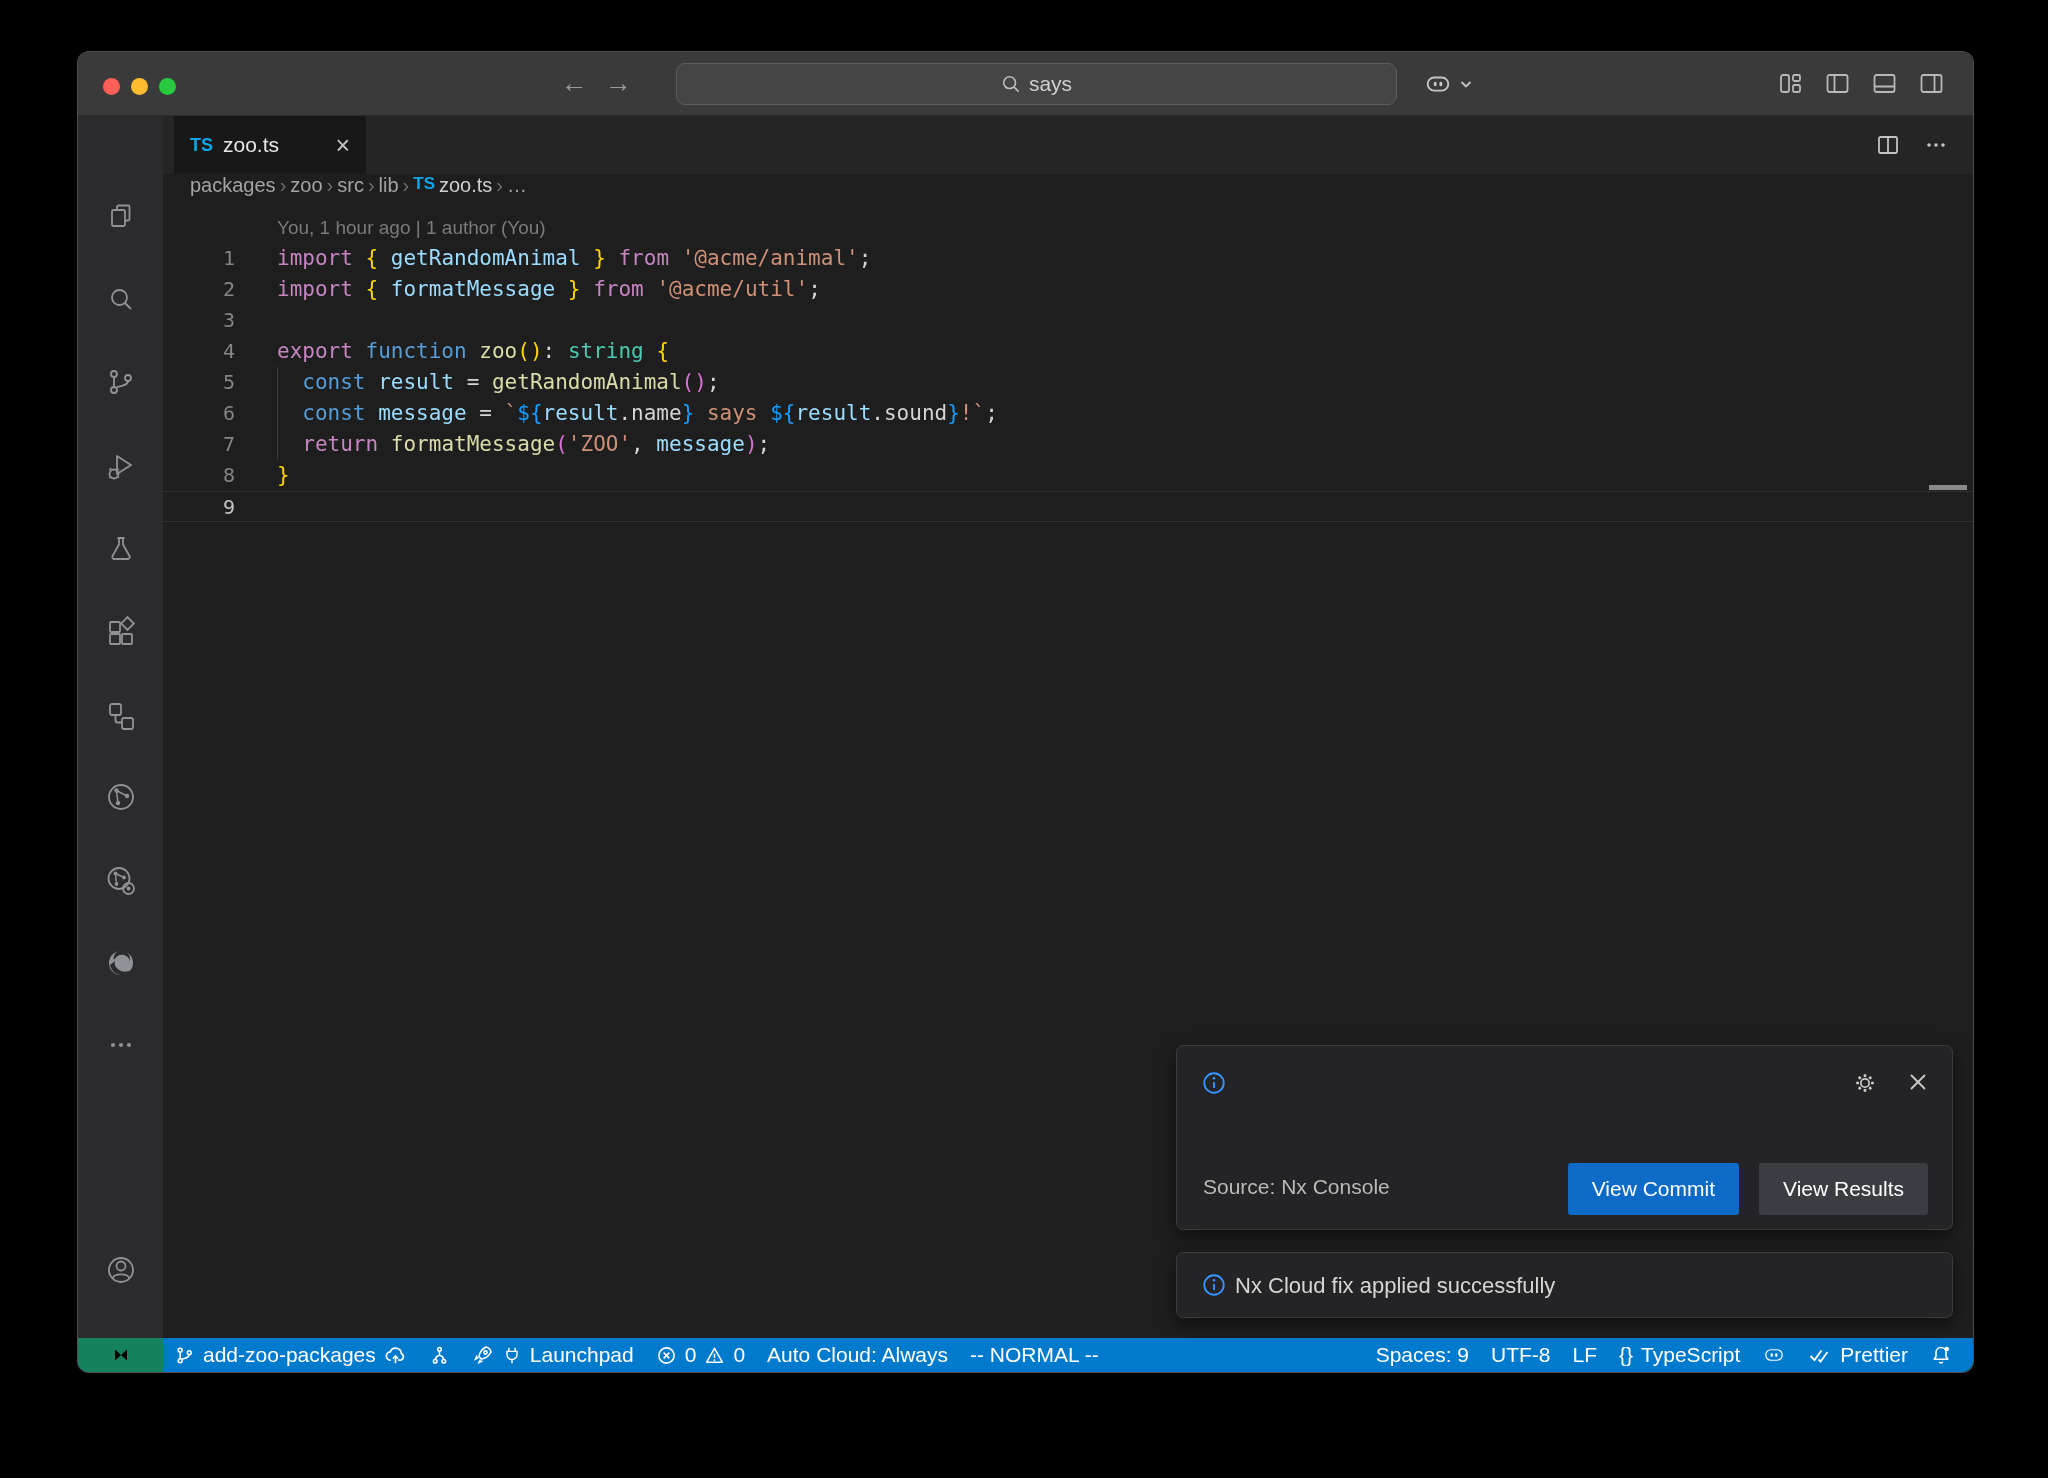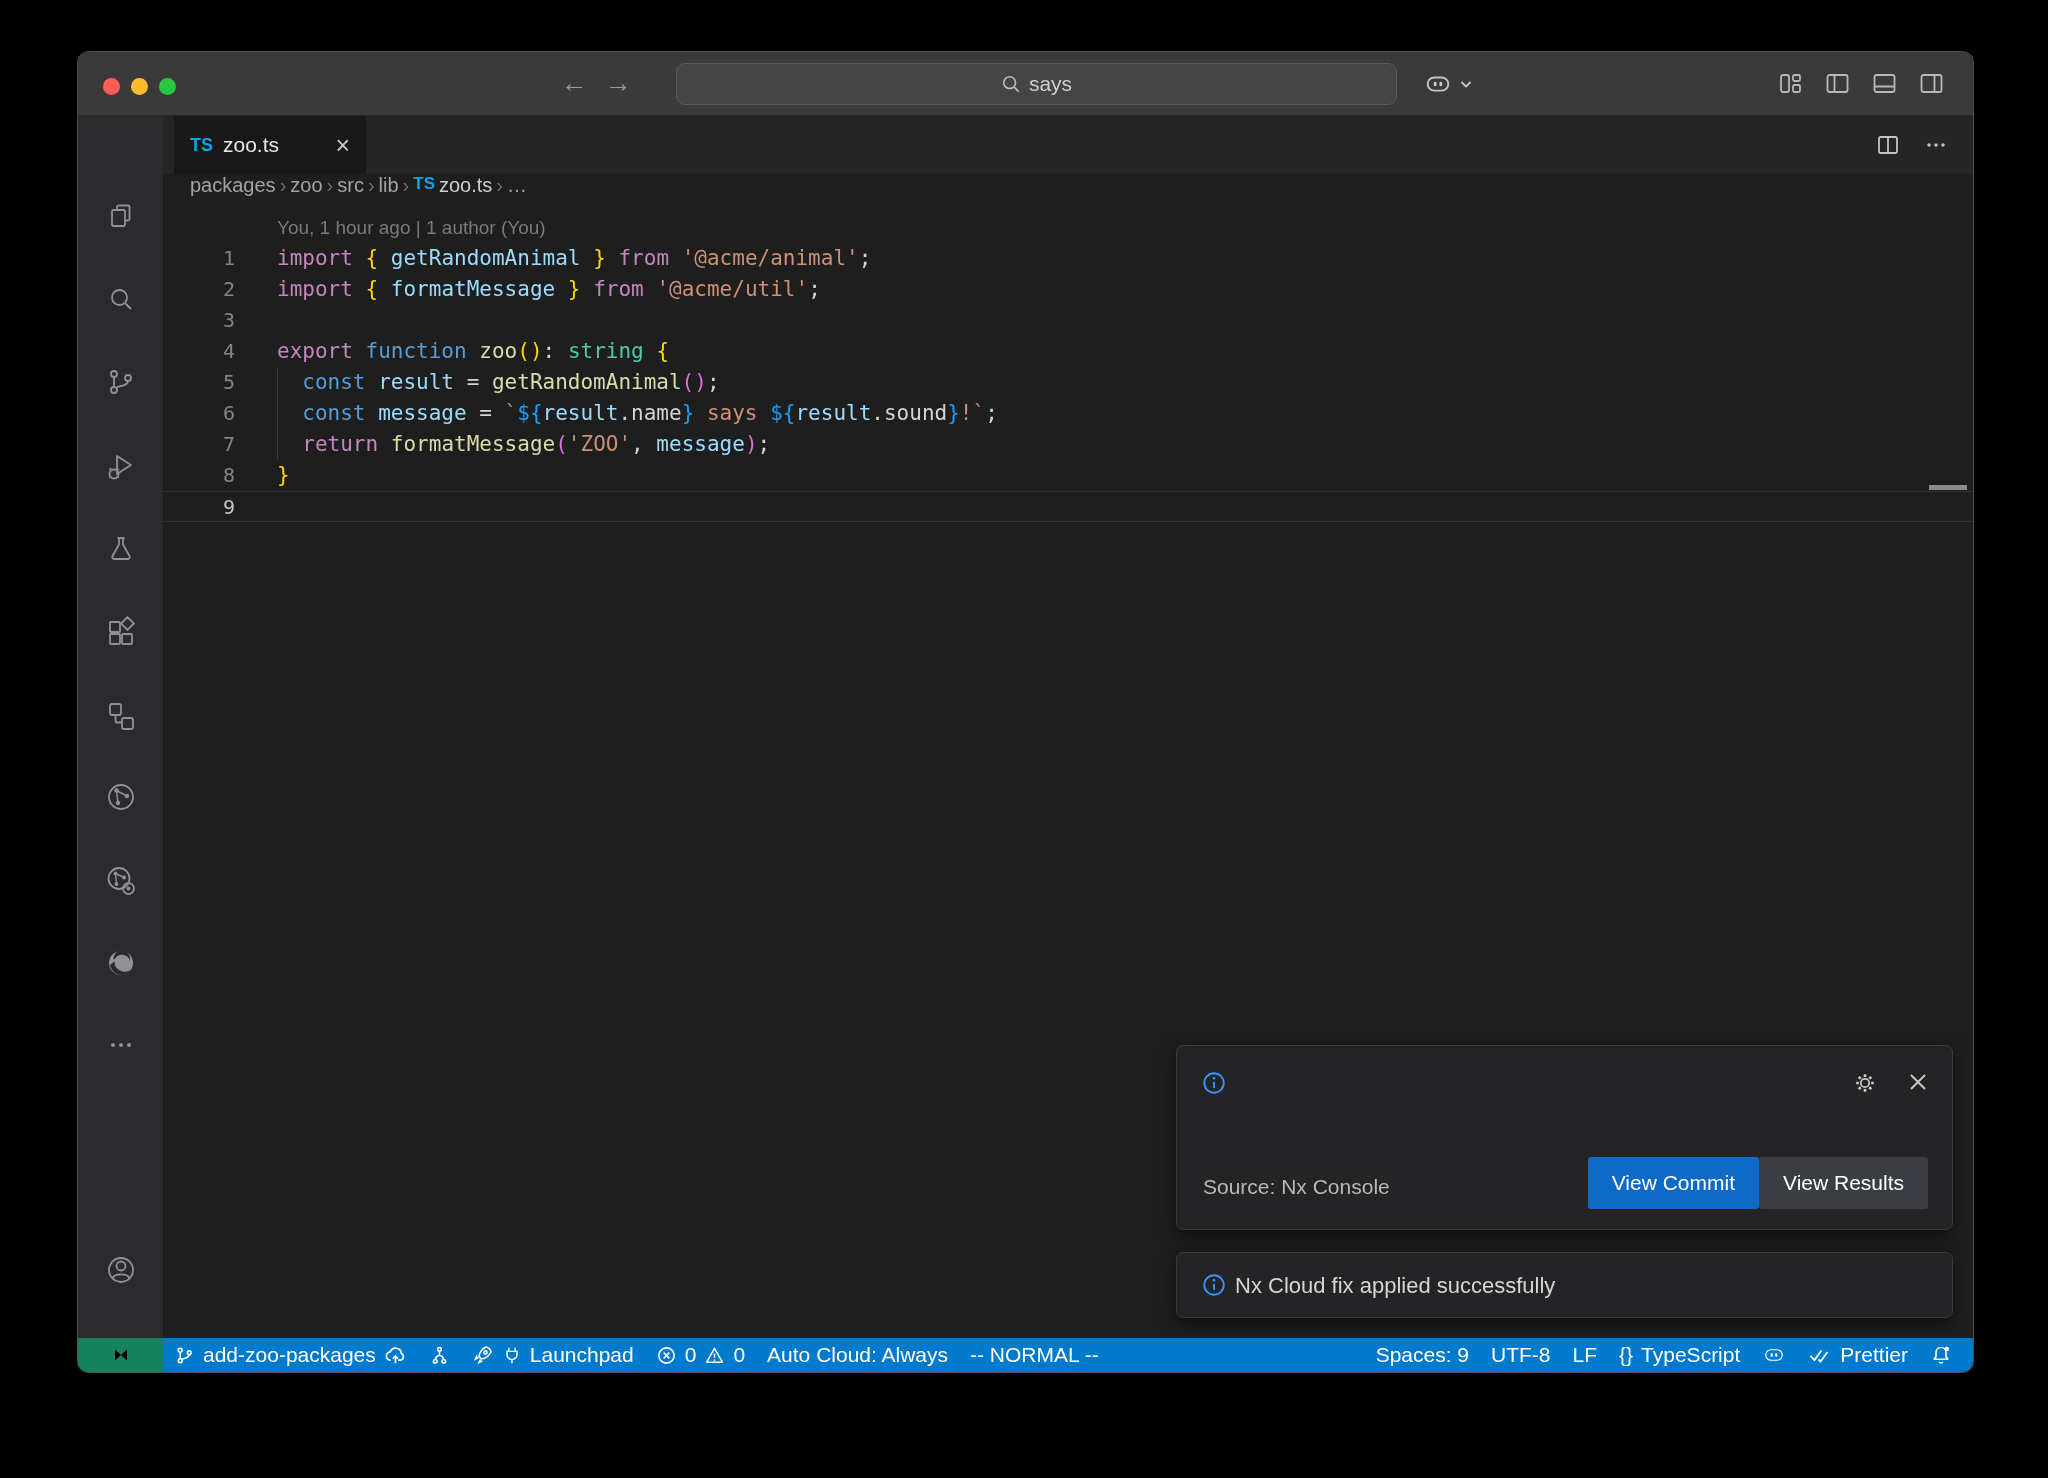--- a/index.html
+++ b/index.html
@@ -72,21 +72,21 @@
   
   .toast { position:absolute; left:1098px; width:777px; background:#242427;
     border:1px solid #3b3b3e; border-radius:7px; box-shadow:0 6px 18px rgba(0,0,0,.5); }
   .toast-ci { top:993px; height:185px; }
   .toast-nx { top:1200px; height:66px; }
   .info-ic { position:absolute; left:24px; top:24px; }
   .toast-msg { position:absolute; left:58px; top:23px; width:560px; color:#d6d6d6;
     font-size:22px; line-height:38px; }
   .toast-tools { position:absolute; right:22px; top:24px; display:flex; gap:28px; }
   .toast-source { position:absolute; left:26px; bottom:30px; color:#b9b9b9; font-size:21px; }
-  .toast-btns { position:absolute; right:24px; bottom:20px; display:flex; gap:0;border-radius:14px; }
+  .toast-btns { position:absolute; right:24px; bottom:14px; display:flex; gap:20px;border-radius:14px; }
   .btn { height:52px; line-height:52px; padding:0 24px; font-size:21px; color:#fff;
     border-radius:3px; }
   .btn-primary { background:#0E6AC7; }
   .btn-secondary { background:#3a3d41; }
   .toast-nx .info-ic { top:19px; }
   .toast-nx .toast-msg { top:0; height:66px; line-height:66px; width:680px; }
 
   
   .statusbar { position:absolute; left:0; bottom:0; width:100%; height:34px;
     background:#007ACC; display:flex; align-items:center; color:#fff; font-size:21px; }

